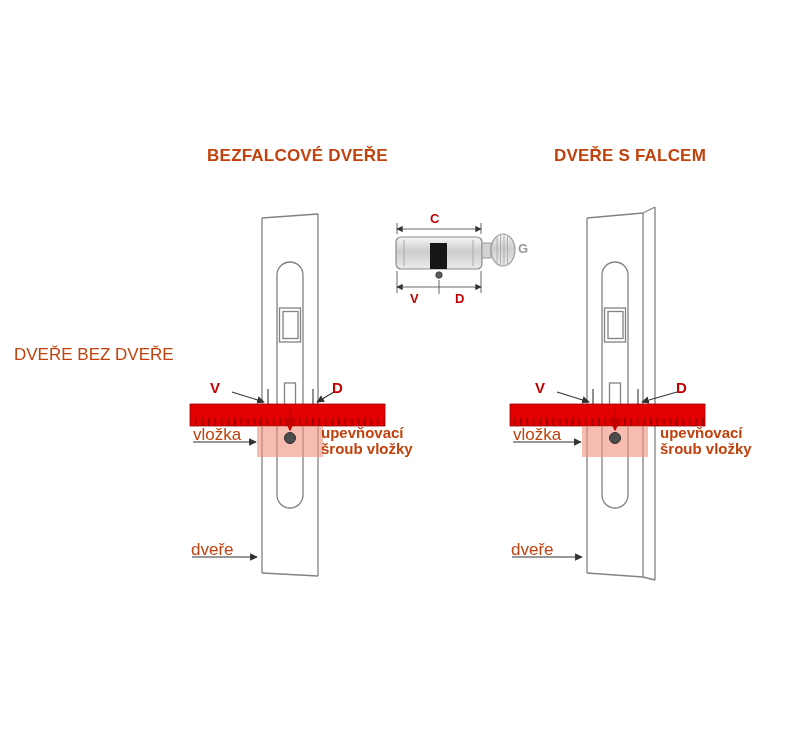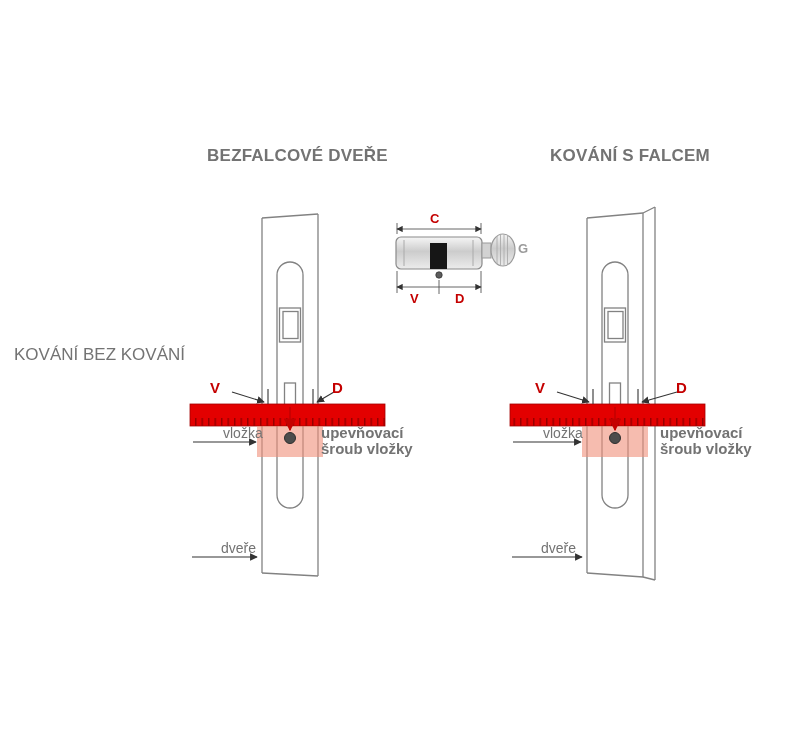--- a/index.html
+++ b/index.html
@@ -4,27 +4,27 @@
 <style>
   html,body{margin:0;padding:0;background:#fff;}
   .stage{
     position:relative;
     width:800px;height:738px;
     background:#fff;
     font-family:"Liberation Sans", sans-serif;
     overflow:hidden;
   }
   .stage svg{position:absolute;left:0;top:0;}
-  .txt{position:absolute;color:#737373;white-space:nowrap;}
+  .txt{position:absolute;color:#c2410c;white-space:nowrap;}
   .title{font-size:17px;font-weight:bold;text-align:center;letter-spacing:.2px;}
   .side-label{font-size:17px;font-weight:500;}
   .red-dim{color:var(--red,#c40000);font-weight:bold;font-size:15px;}
   .red-dim-sm{color:var(--red,#c40000);font-weight:bold;font-size:13px;}
   .gray-dim{color:#9a9a9a;font-weight:bold;font-size:13px;}
-  .small-label{font-size:14px;margin-left:30px;}
+  .small-label{font-size:17px;}
   .screw-label{font-size:15px;font-weight:bold;line-height:16px;}
 </style>
 </head>
 <body>
 
 <div class="stage">
 
   <svg width="800" height="738" viewBox="0 0 800 738">
     <defs>
       <marker id="arr" viewBox="0 0 10 10" refX="9" refY="5" markerWidth="7" markerHeight="7" orient="auto-start-reverse">
@@ -140,23 +140,23 @@
         <line x1="397" y1="271" x2="397" y2="293"></line>
         <line x1="481" y1="271" x2="481" y2="293"></line>
         <line x1="439" y1="280" x2="439" y2="294"></line>
         <line x1="397" y1="287" x2="481" y2="287" marker-start="url(#arr)" marker-end="url(#arr)"></line>
       </g>
     </g>
   </svg>
 
   <div class="txt title" style="left:185px;top:146px;width:225px;">BEZFALCOVÉ DVEŘE</div>
 
-  <div class="txt title" style="left:535px;top:146px;width:190px;">KOVÁNÍ S FALCEM</div>
+  <div class="txt title" style="left:535px;top:146px;width:190px;">DVEŘE S FALCEM</div>
 
-  <div class="txt side-label" style="left:14px;top:345px;">KOVÁNÍ BEZ KOVÁNÍ</div>
+  <div class="txt side-label" style="left:14px;top:345px;">DVEŘE BEZ DVEŘE</div>
 
   <div class="txt red-dim-sm" style="left:430px;top:211px;">C</div>
   <div class="txt red-dim-sm" style="left:410px;top:291px;">V</div>
   <div class="txt red-dim-sm" style="left:455px;top:291px;">D</div>
   <div class="txt gray-dim" style="left:518px;top:241px;">G</div>
 
   <div class="txt red-dim" style="left:210px;top:379px;">V</div>
   <div class="txt red-dim" style="left:332px;top:379px;">D</div>
   <div class="txt small-label" style="left:193px;top:425px;">vložka</div>
   <div class="txt screw-label" style="left:321px;top:425px;">

